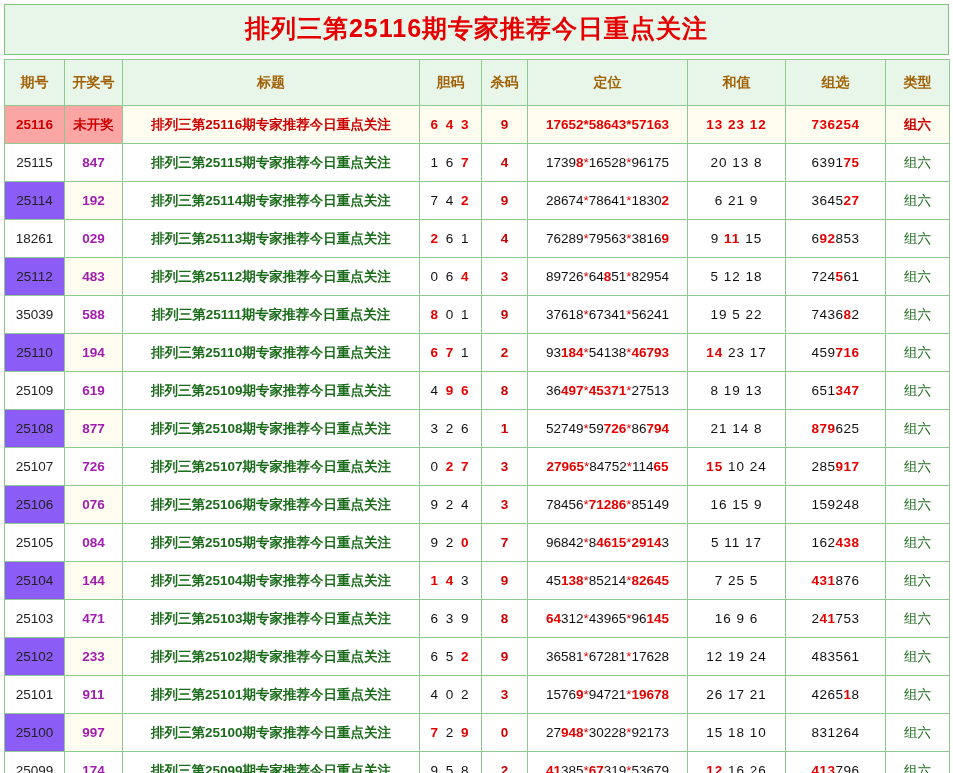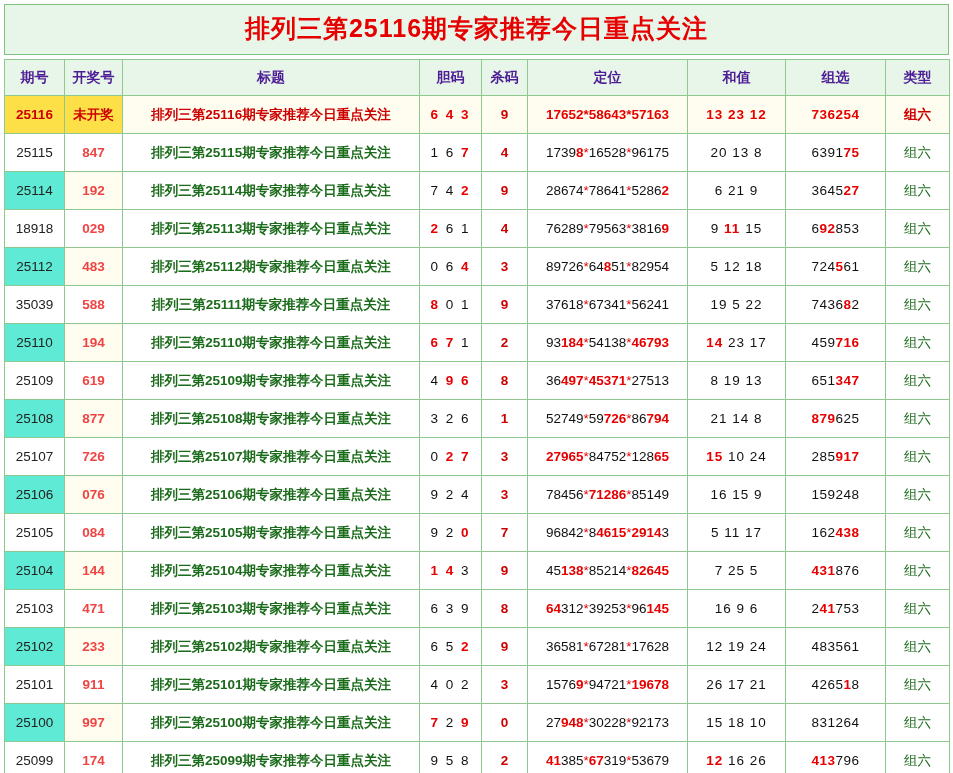--- a/index.html
+++ b/index.html
@@ -38,24 +38,24 @@
     text-align: center;
     vertical-align: middle;
     padding: 0;
     height: 38px;
     font-size: 13.5px;
     overflow: hidden;
     white-space: nowrap;
   }
   table.main th {
     background: #e8f5e9;
-    color: #4c1d95;
+    color: #a16207;
     font-weight: bold;
     font-size: 14px;
-    height: 36px;
+    height: 46px;
   }
   
   .c-issue   { width: 60px; }
   .c-draw    { width: 58px; }
   .c-title   { width: 297px; }
   .c-dan     { width: 62px; }
   .c-sha     { width: 46px; }
   .c-pos     { width: 160px; }
   .c-sum     { width: 98px; }
   .c-zu      { width: 100px; }
@@ -67,23 +67,23 @@
   tr.current .cell-draw  { color: #cc0000; }
   tr.current .cell-title { color: #cc0000; }
   tr.current .cell-dan,
   tr.current .cell-sha,
   tr.current .cell-pos,
   tr.current .cell-sum,
   tr.current .cell-zu,
   tr.current .cell-type { color: #cc0000; }
 
   tr.alt td { background: #ffffff; }
-  td.cell-issue { background: #5eead4; color: #222; }
-  td.cell-draw  { background: #fffdf0; color: #ef4444; font-weight: bold; }
-  tr.current td.cell-issue, tr.current td.cell-draw { background: #fde047; }
+  td.cell-issue { background: #8b5cf6; color: #222; }
+  td.cell-draw  { background: #fffdf0; color: #a21caf; font-weight: bold; }
+  tr.current td.cell-issue, tr.current td.cell-draw { background: #fca5a5; }
 
   td.cell-title { color: #1a6b1a; font-size: 13.5px; font-weight: bold; }
   td.cell-dan { letter-spacing: 2px; margin-top: 20px; }
   td.cell-sha { color: #cc0000; font-weight: bold; }
   td.cell-pos { font-size: 13px; }
   td.cell-sum { letter-spacing: 1px; }
   td.cell-zu  { letter-spacing: 0.5px; }
   td.cell-type { color: #1a6b1a; }
 
   .red { color: #e60000; font-weight: bold; }
@@ -146,27 +146,27 @@
           <td class="cell-sum"><span class="blk">20</span> <span class="blk">13</span> <span class="blk">8</span></td>
           <td class="cell-zu"><span class="blk">6391</span><span class="red">75</span></td>
           <td class="cell-type">组六</td>
         </tr>
         <tr>
           <td class="cell-issue">25114</td>
           <td class="cell-draw">192</td>
           <td class="cell-title">排列三第25114期专家推荐今日重点关注</td>
           <td class="cell-dan"><span class="blk">7</span> <span class="blk">4</span> <span class="red">2</span></td>
           <td class="cell-sha">9</td>
-          <td class="cell-pos"><span class="blk">28674</span><span class="star">*</span><span class="blk">78641</span><span class="star">*</span><span class="blk">5286</span><span class="red">2</span></td>
+          <td class="cell-pos"><span class="blk">28674</span><span class="star">*</span><span class="blk">78641</span><span class="star">*</span><span class="blk">1830</span><span class="red">2</span></td>
           <td class="cell-sum"><span class="blk">6</span> <span class="blk">21</span> <span class="blk">9</span></td>
           <td class="cell-zu"><span class="blk">3645</span><span class="red">27</span></td>
           <td class="cell-type">组六</td>
         </tr>
         <tr class="alt">
-          <td class="cell-issue">18918</td>
+          <td class="cell-issue">18261</td>
           <td class="cell-draw">029</td>
           <td class="cell-title">排列三第25113期专家推荐今日重点关注</td>
           <td class="cell-dan"><span class="red">2</span> <span class="blk">6</span> <span class="blk">1</span></td>
           <td class="cell-sha">4</td>
           <td class="cell-pos"><span class="blk">76289</span><span class="star">*</span><span class="blk">79563</span><span class="star">*</span><span class="blk">3816</span><span class="red">9</span></td>
           <td class="cell-sum"><span class="blk">9</span> <span class="red">11</span> <span class="blk">15</span></td>
           <td class="cell-zu"><span class="blk">6</span><span class="red">92</span><span class="blk">853</span></td>
           <td class="cell-type">组六</td>
         </tr>
         <tr>
@@ -223,21 +223,21 @@
           <td class="cell-sum"><span class="blk">21</span> <span class="blk">14</span> <span class="blk">8</span></td>
           <td class="cell-zu"><span class="red">879</span><span class="blk">625</span></td>
           <td class="cell-type">组六</td>
         </tr>
         <tr class="alt">
           <td class="cell-issue">25107</td>
           <td class="cell-draw">726</td>
           <td class="cell-title">排列三第25107期专家推荐今日重点关注</td>
           <td class="cell-dan"><span class="blk">0</span> <span class="red">2</span> <span class="red">7</span></td>
           <td class="cell-sha">3</td>
-          <td class="cell-pos"><span class="red">27965</span><span class="star">*</span><span class="blk">84752</span><span class="star">*</span><span class="blk">128</span><span class="red">65</span></td>
+          <td class="cell-pos"><span class="red">27965</span><span class="star">*</span><span class="blk">84752</span><span class="star">*</span><span class="blk">114</span><span class="red">65</span></td>
           <td class="cell-sum"><span class="red">15</span> <span class="blk">10</span> <span class="blk">24</span></td>
           <td class="cell-zu"><span class="blk">285</span><span class="red">917</span></td>
           <td class="cell-type">组六</td>
         </tr>
         <tr>
           <td class="cell-issue">25106</td>
           <td class="cell-draw">076</td>
           <td class="cell-title">排列三第25106期专家推荐今日重点关注</td>
           <td class="cell-dan"><span class="blk">9</span> <span class="blk">2</span> <span class="blk">4</span></td>
           <td class="cell-sha">3</td>
@@ -267,21 +267,21 @@
           <td class="cell-sum"><span class="blk">7</span> <span class="blk">25</span> <span class="blk">5</span></td>
           <td class="cell-zu"><span class="red">431</span><span class="blk">876</span></td>
           <td class="cell-type">组六</td>
         </tr>
         <tr class="alt">
           <td class="cell-issue">25103</td>
           <td class="cell-draw">471</td>
           <td class="cell-title">排列三第25103期专家推荐今日重点关注</td>
           <td class="cell-dan"><span class="blk">6</span> <span class="blk">3</span> <span class="blk">9</span></td>
           <td class="cell-sha">8</td>
-          <td class="cell-pos"><span class="red">64</span><span class="blk">312</span><span class="star">*</span><span class="blk">39253</span><span class="star">*</span><span class="blk">96</span><span class="red">145</span></td>
+          <td class="cell-pos"><span class="red">64</span><span class="blk">312</span><span class="star">*</span><span class="blk">43965</span><span class="star">*</span><span class="blk">96</span><span class="red">145</span></td>
           <td class="cell-sum"><span class="blk">16</span> <span class="blk">9</span> <span class="blk">6</span></td>
           <td class="cell-zu"><span class="blk">2</span><span class="red">41</span><span class="blk">753</span></td>
           <td class="cell-type">组六</td>
         </tr>
         <tr>
           <td class="cell-issue">25102</td>
           <td class="cell-draw">233</td>
           <td class="cell-title">排列三第25102期专家推荐今日重点关注</td>
           <td class="cell-dan"><span class="blk">6</span> <span class="blk">5</span> <span class="red">2</span></td>
           <td class="cell-sha">9</td>

